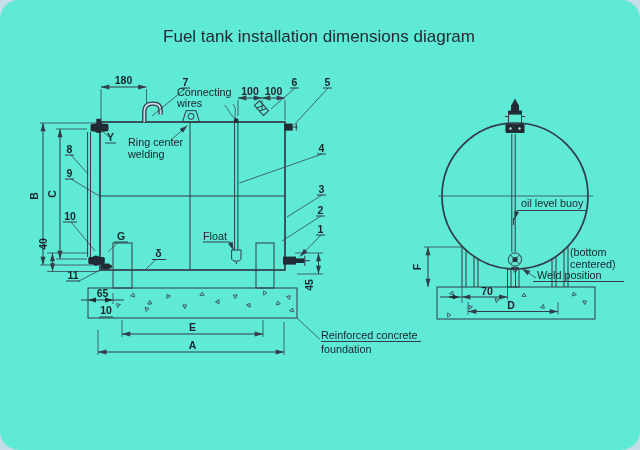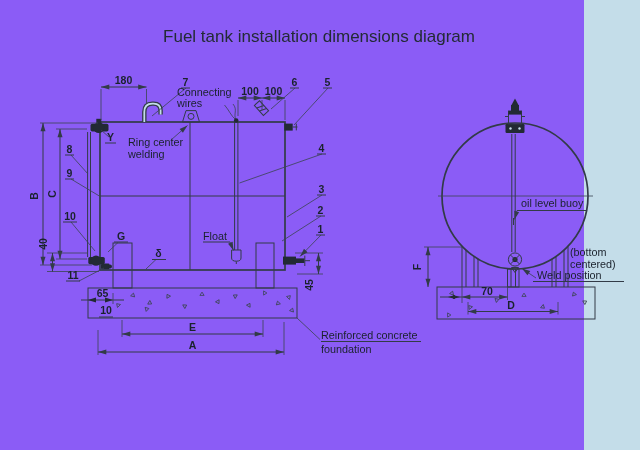--- a/index.html
+++ b/index.html
@@ -1,17 +1,17 @@
 <!DOCTYPE html>
 <html><head>
 <meta charset="utf-8">
 <style>
   html,body{margin:0;padding:0;}
   body{width:640px;height:450px;overflow:hidden;background:#c4dde9;font-family:"Liberation Sans",sans-serif;}
-  #stage{position:relative;width:584px;height:450px;background:#8b5cf6;}
+  #stage{position:relative;width:640px;height:450px;background:#5eead4;border-radius:19px;}
   svg{position:absolute;left:0;top:0;}
   .ln{stroke:#323b47;stroke-width:1;fill:none;}
   .ln2{stroke:#323b47;stroke-width:1.7;fill:none;}
   .thin{stroke:#3a4450;stroke-width:0.8;fill:none;}
   .dk{fill:#222a34;stroke:none;}
   .txt{fill:#1a222c;font-size:10.8px;font-family:"Liberation Sans",sans-serif;}
   .txtb{fill:#1a222c;font-size:10.5px;font-weight:bold;font-family:"Liberation Sans",sans-serif;}
   .big{fill:#232b35;font-size:17px;font-family:"Liberation Sans",sans-serif;}
 </style>
 </head>

